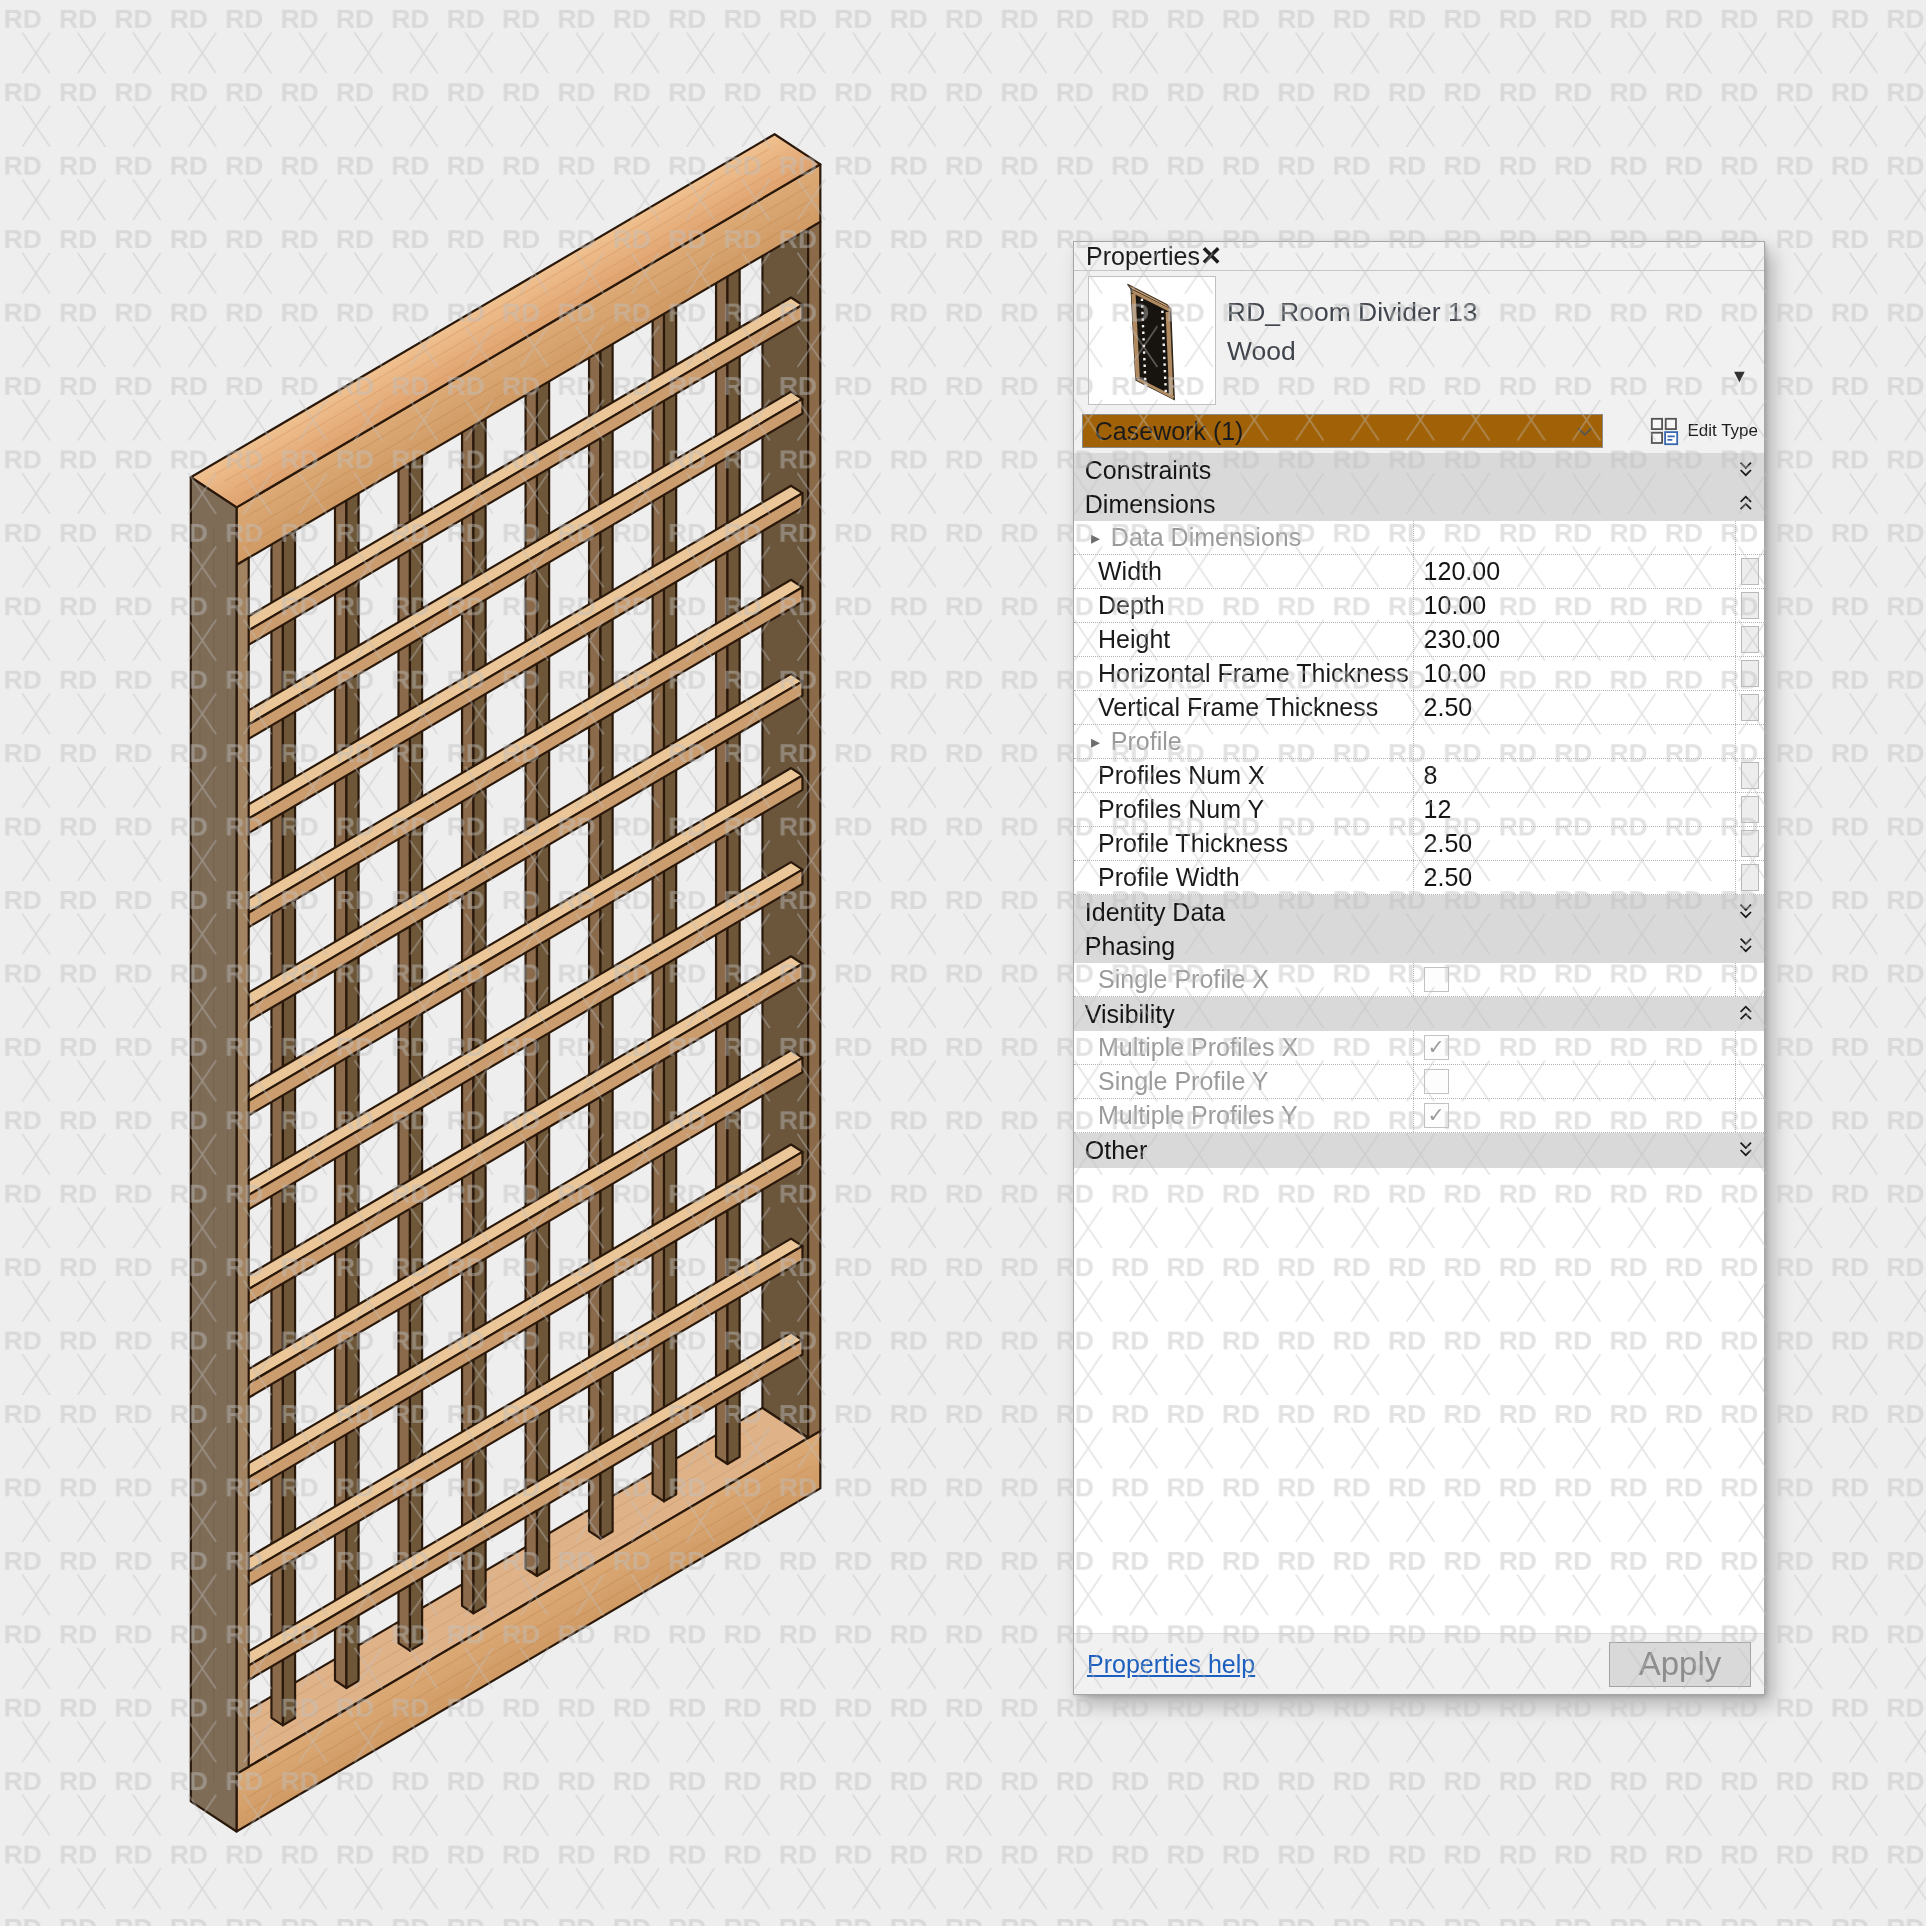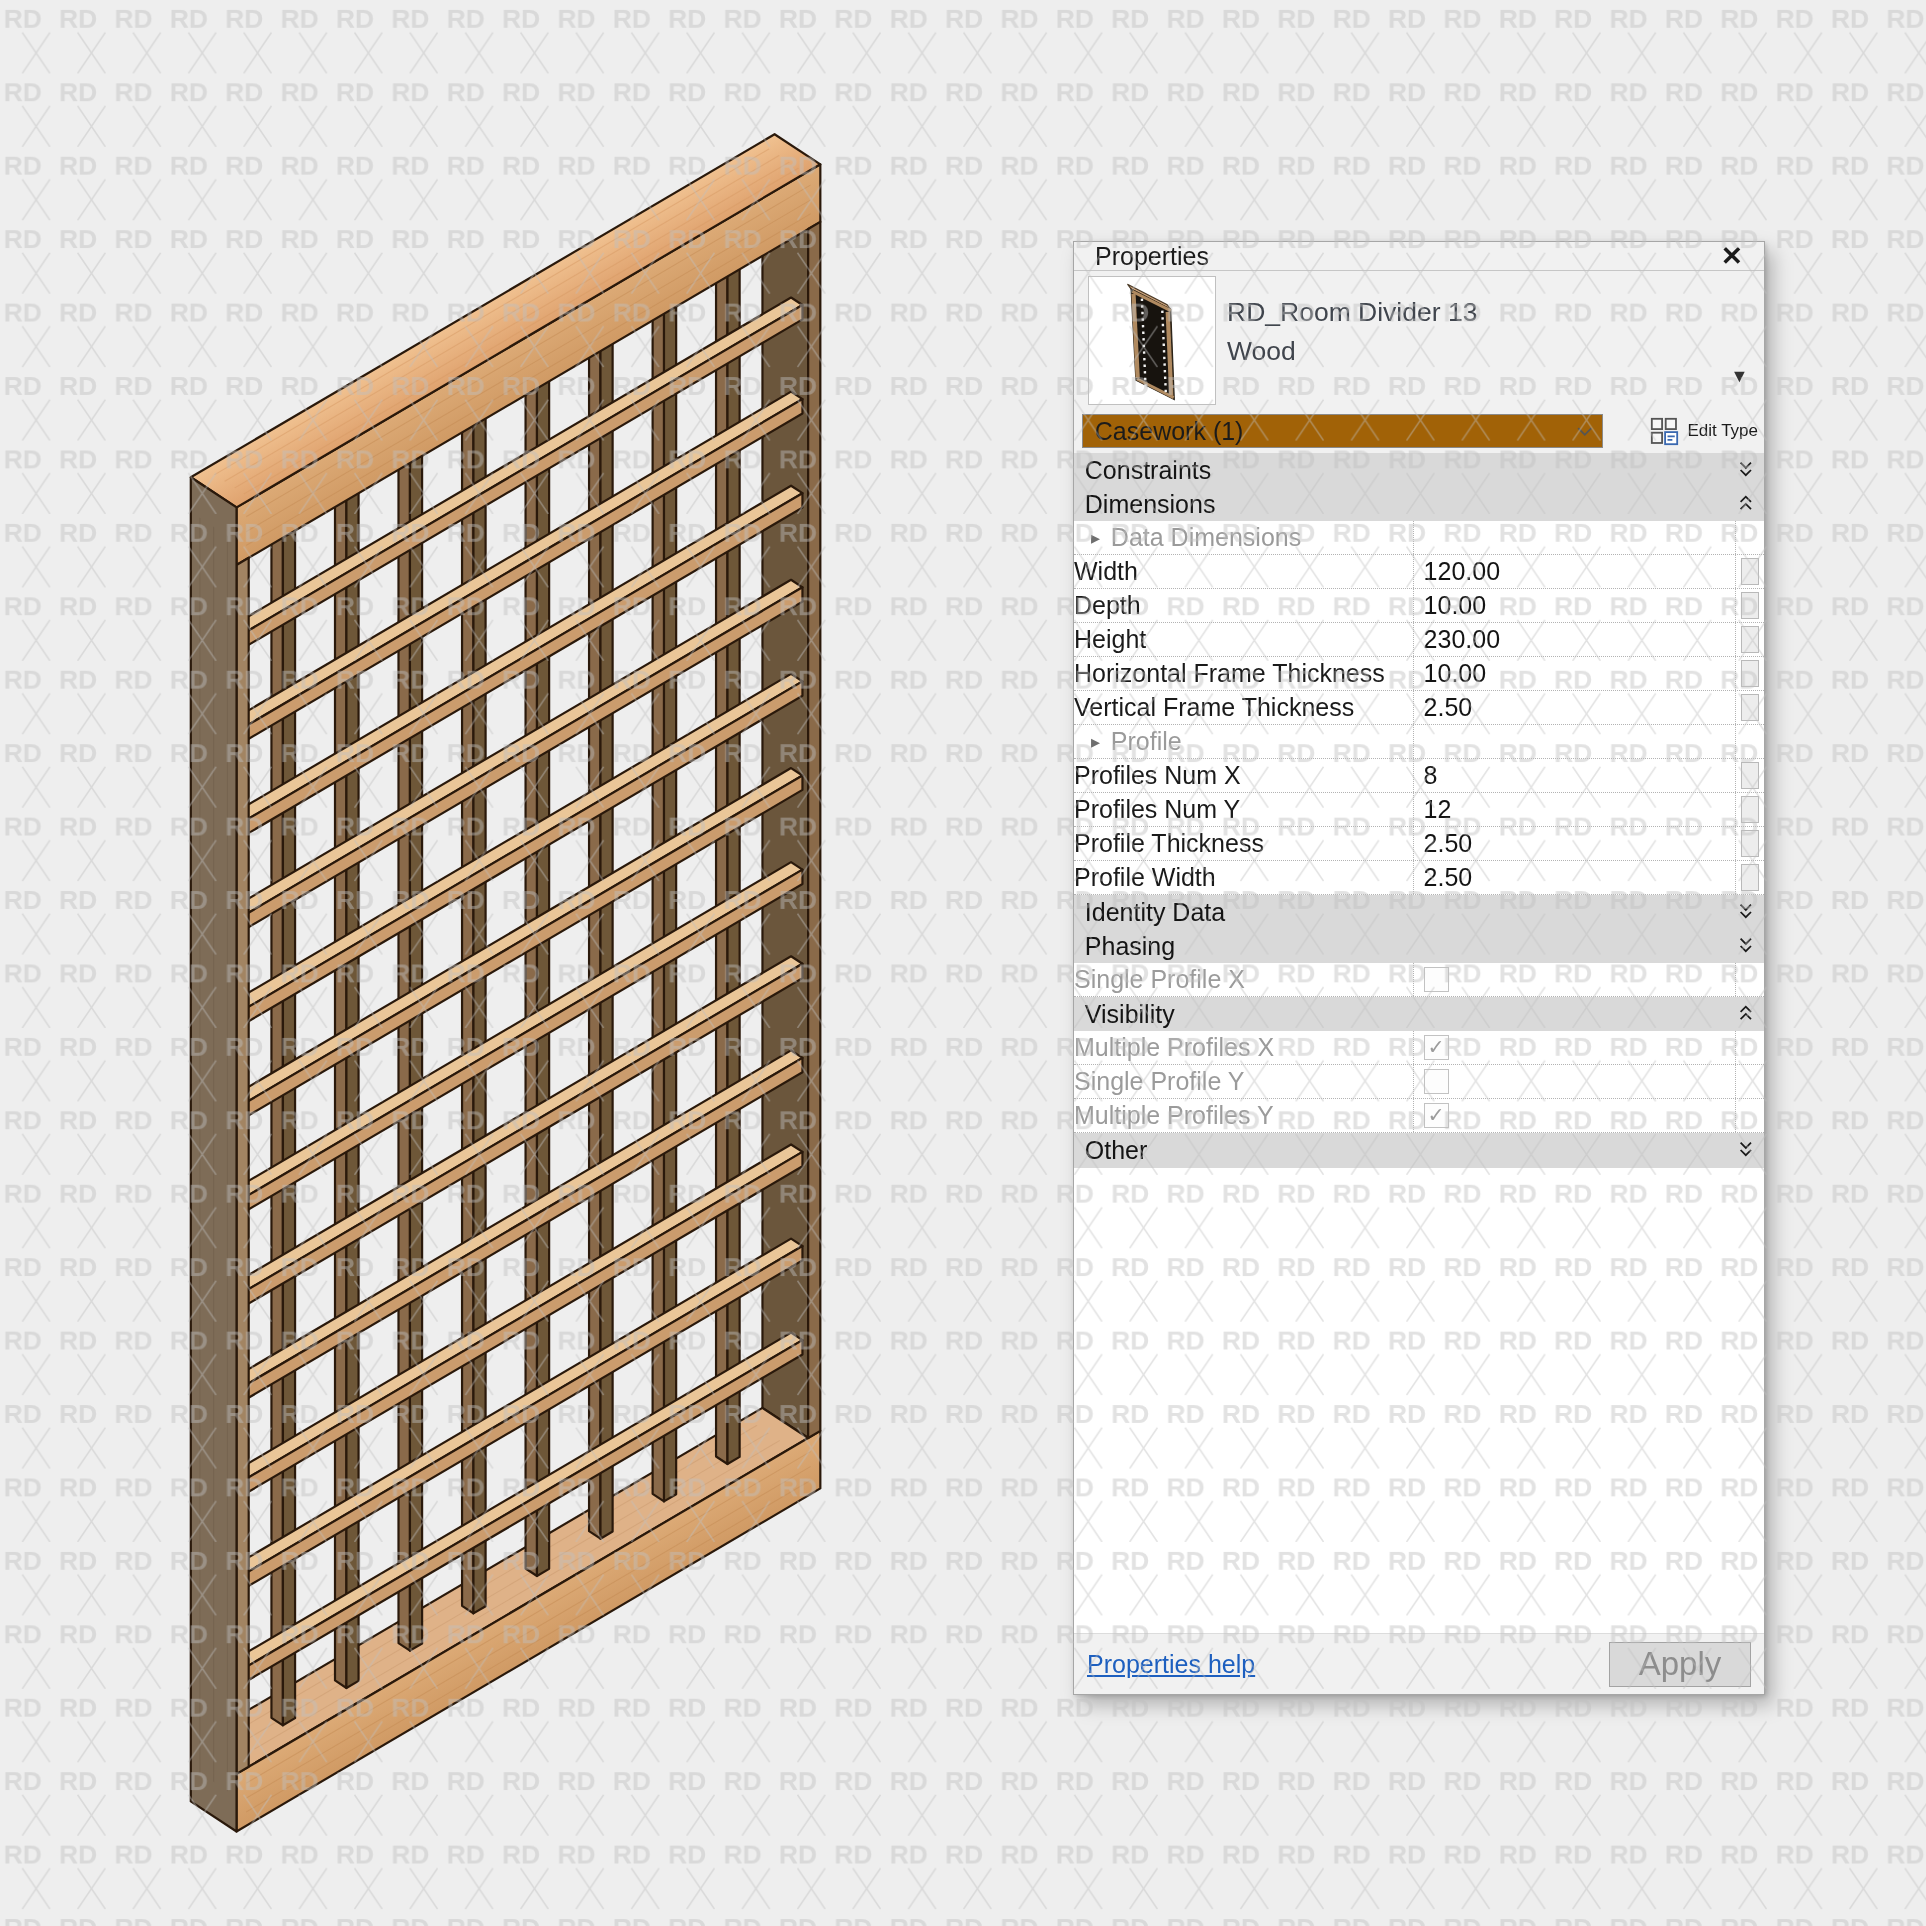--- a/index.html
+++ b/index.html
@@ -18,22 +18,22 @@
   .watermark-layer{position:absolute;left:0;top:0;z-index:60;pointer-events:none}
 
   
   .panel{
     position:absolute;left:1073px;top:241px;width:692px;height:1454px;z-index:10;
     background:#f1f1f1;border:1.2px solid #a6a6a6;box-sizing:border-box;
     display:flex;flex-direction:column;
     box-shadow:8.4px 9.6px 18px rgba(0,0,0,.25), 1.8px 1.8px 4.8px rgba(0,0,0,.18);
     font-size:25px;
   }
-  .titlebar{height:28px;flex:none;display:flex;align-items:center;justify-content:space-between;
-    padding:0 21px;border-bottom:1.2px solid #c6c6c6}
+  .titlebar{height:28px;flex:none;display:flex;align-items:center;
+    padding:0 12px;border-bottom:1.2px solid #c6c6c6}
   .title{font-size:25px;color:#1b1b1b}
   .close{font-size:26.5px;font-weight:bold;color:#1b1b1b;line-height:1;cursor:default}
 
   .preview-row{height:141px;flex:none;position:relative}
   .thumb{position:absolute;left:14px;top:4.8px;width:128px;height:129px;background:#ffffff;
     border:1.2px solid #c0c0c0;box-sizing:border-box}
   .name-block{position:absolute;left:153px;top:21.7px;line-height:39px;font-size:26.5px;color:#40454d}
   .family-arrow{position:absolute;right:15.6px;top:95px;font-size:18px;color:#333}
 
   .selector-row{height:41px;flex:none;position:relative}
@@ -46,21 +46,21 @@
 
   .ptable{flex:none;background:#701a75;border-bottom:1.2px solid #d9d9d9}
   .row{height:34px;display:flex;align-items:stretch;box-sizing:border-box;background:#fff;
     border-bottom:1.2px dotted #b3b3b3}
   .row:last-child{border-bottom:1.2px dotted #b3b3b3}
   .row.header{background:#d9d9d9;border-bottom:none;align-items:center;
     justify-content:space-between;padding:0 10.8px;color:#141414}
   .hlbl{font-size:25px}
   .chev{flex:none}
   .chev path{fill:none;stroke:#1a1a1a;stroke-width:3.4}
-  .lbl{width:339px;flex:none;display:flex;align-items:center;
+  .lbl{width:339px;flex:none;display:flex;align-items:center;padding-left:24px;
     box-sizing:border-box;white-space:nowrap;overflow:hidden;color:#1a1a1a}
   .val{flex:1;border-left:1.2px dotted #b3b3b3;display:flex;align-items:center;padding-left:9.6px;color:#141414}
   .btncell{width:28px;flex:none;border-left:1.2px dotted #b3b3b3;display:flex;align-items:center;justify-content:center}
   .mini-btn{width:18px;height:26.5px;background:#ededed;border:1.2px solid #b9b9b9;box-sizing:border-box}
   .row.group .lbl{color:#9a9a9a;padding-left:17px}
   .tri{color:#6e6e6e;font-size:18px;margin-right:10.8px}
   .row.check .lbl{color:#9b9b9b}
   .checkbox{width:25px;height:25px;box-sizing:border-box;border:1.8px solid #c2c2c2;background:#fdfdfd;
     display:flex;align-items:center;justify-content:center}
   .mark{display:none;color:#9c9c9c;font-size:20.5px;line-height:1}

